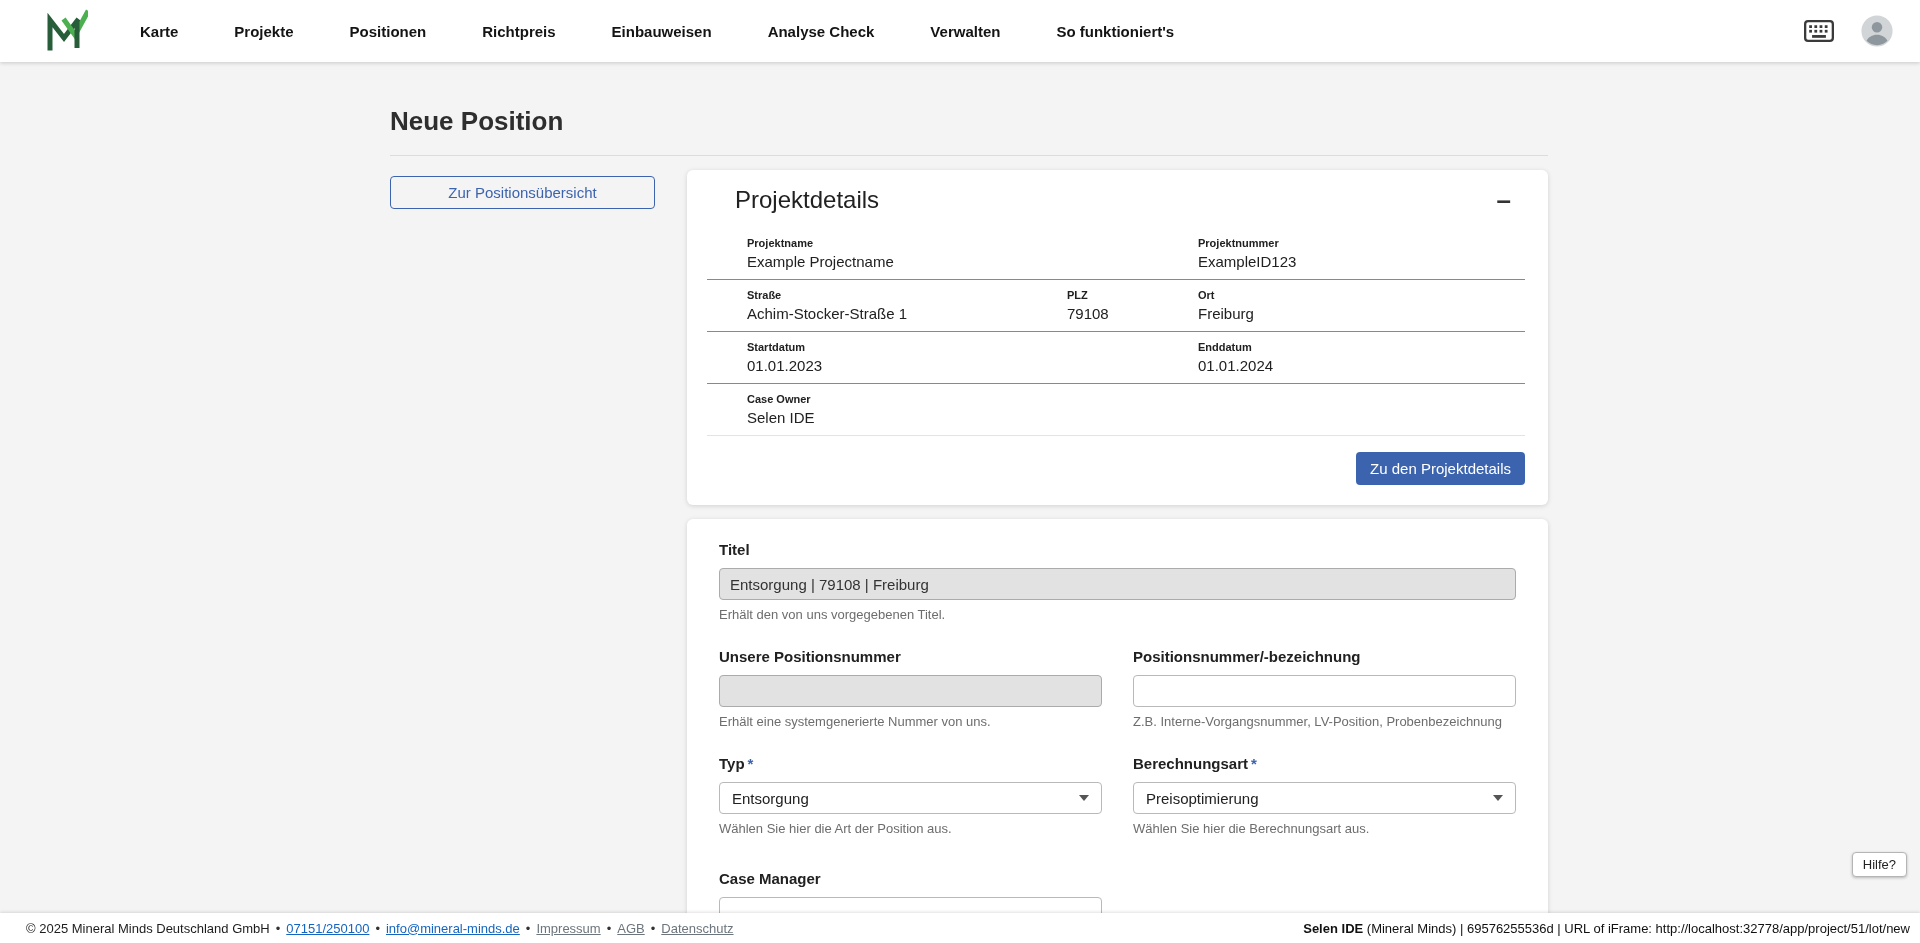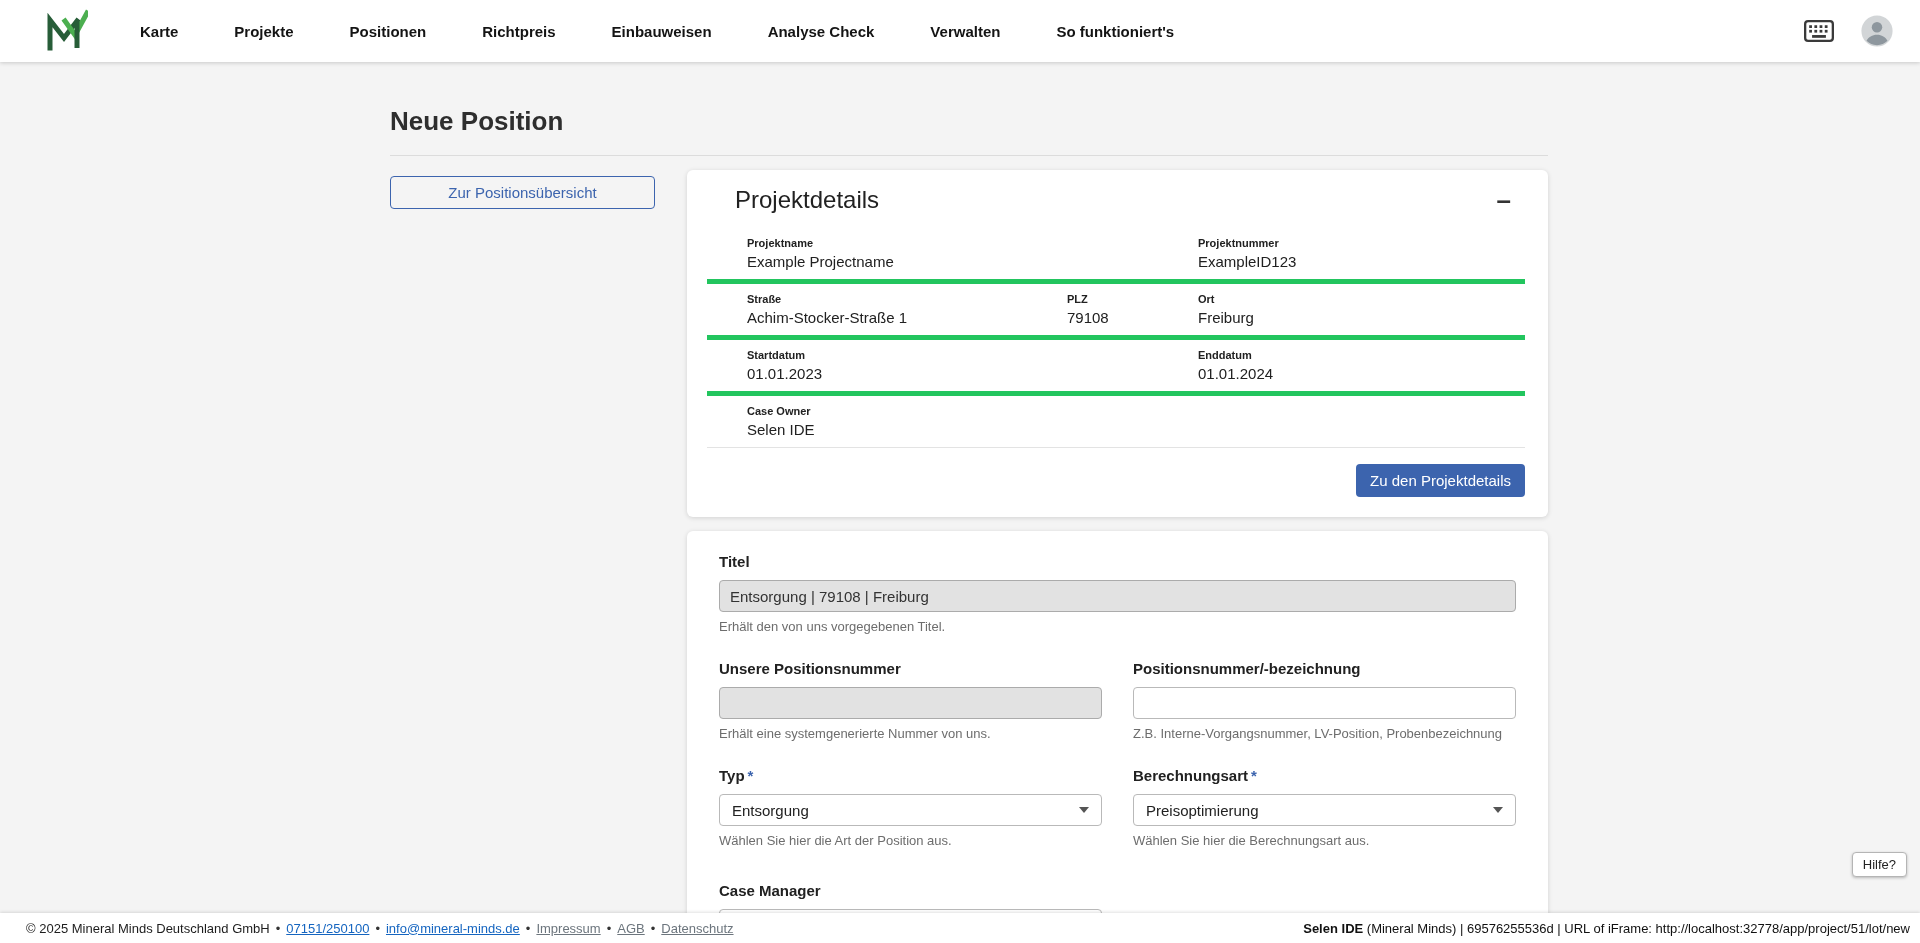--- a/index.html
+++ b/index.html
@@ -41,21 +41,21 @@
 
   .card { background:#fff; border-radius:6px; box-shadow:0 1px 5px rgba(0,0,0,.14); }
 
   
   .card1 { padding:16px 23px 20px 20px; }
   .pd-header { display:flex; justify-content:space-between; align-items:center; margin:0 14px 14px 28px; }
   .pd-title { font-size:24px; font-weight:400; color:#212121; }
   .collapse { font-size:26px; font-weight:700; color:#333; cursor:pointer; line-height:1; user-select:none; }
   .pd-table {}
   .pd-row { display:grid; grid-template-columns:360px 131px 1fr; padding:9px 0; }
-  .pd-row + .pd-row { border-top:5px solid #22c55e; }
+  .pd-row + .pd-row { border-top:1px solid #22c55e; }
   .pd-row.last { border-bottom:1px solid #e3e3e3; }
   .pd-cell.c1 { padding-left:40px; }
   .pd-label { font-size:11px; font-weight:700; color:#212121; }
   .pd-value { font-size:15px; color:#212121; margin-top:4px; }
   .pd-actions { display:flex; justify-content:flex-end; margin:16px 0 0 0; }
   .primary-btn {
     height:33px; padding:0 14px; background:var(--primary); color:#fff;
     border:none; border-radius:4px; font-size:15px;
     font-family:"Liberation Sans", sans-serif; cursor:pointer;
   }

